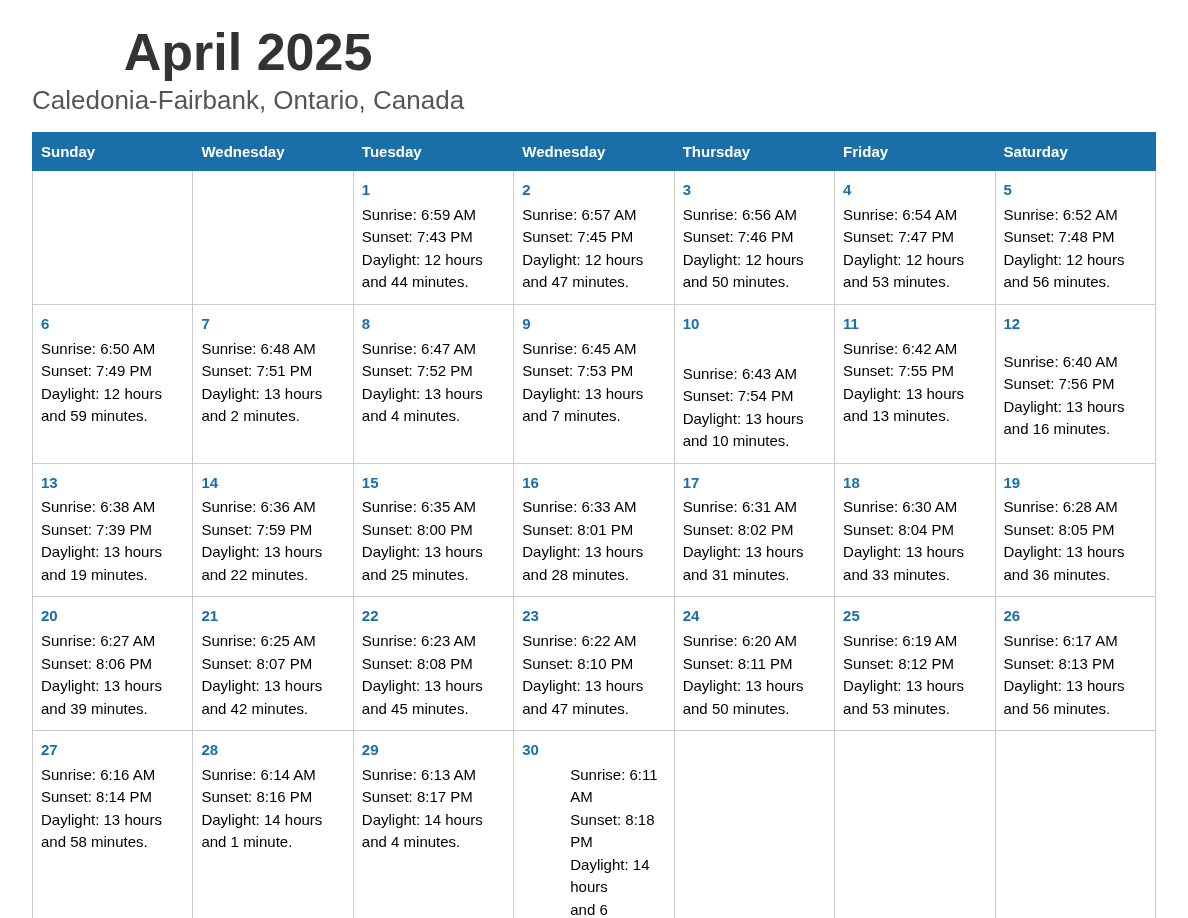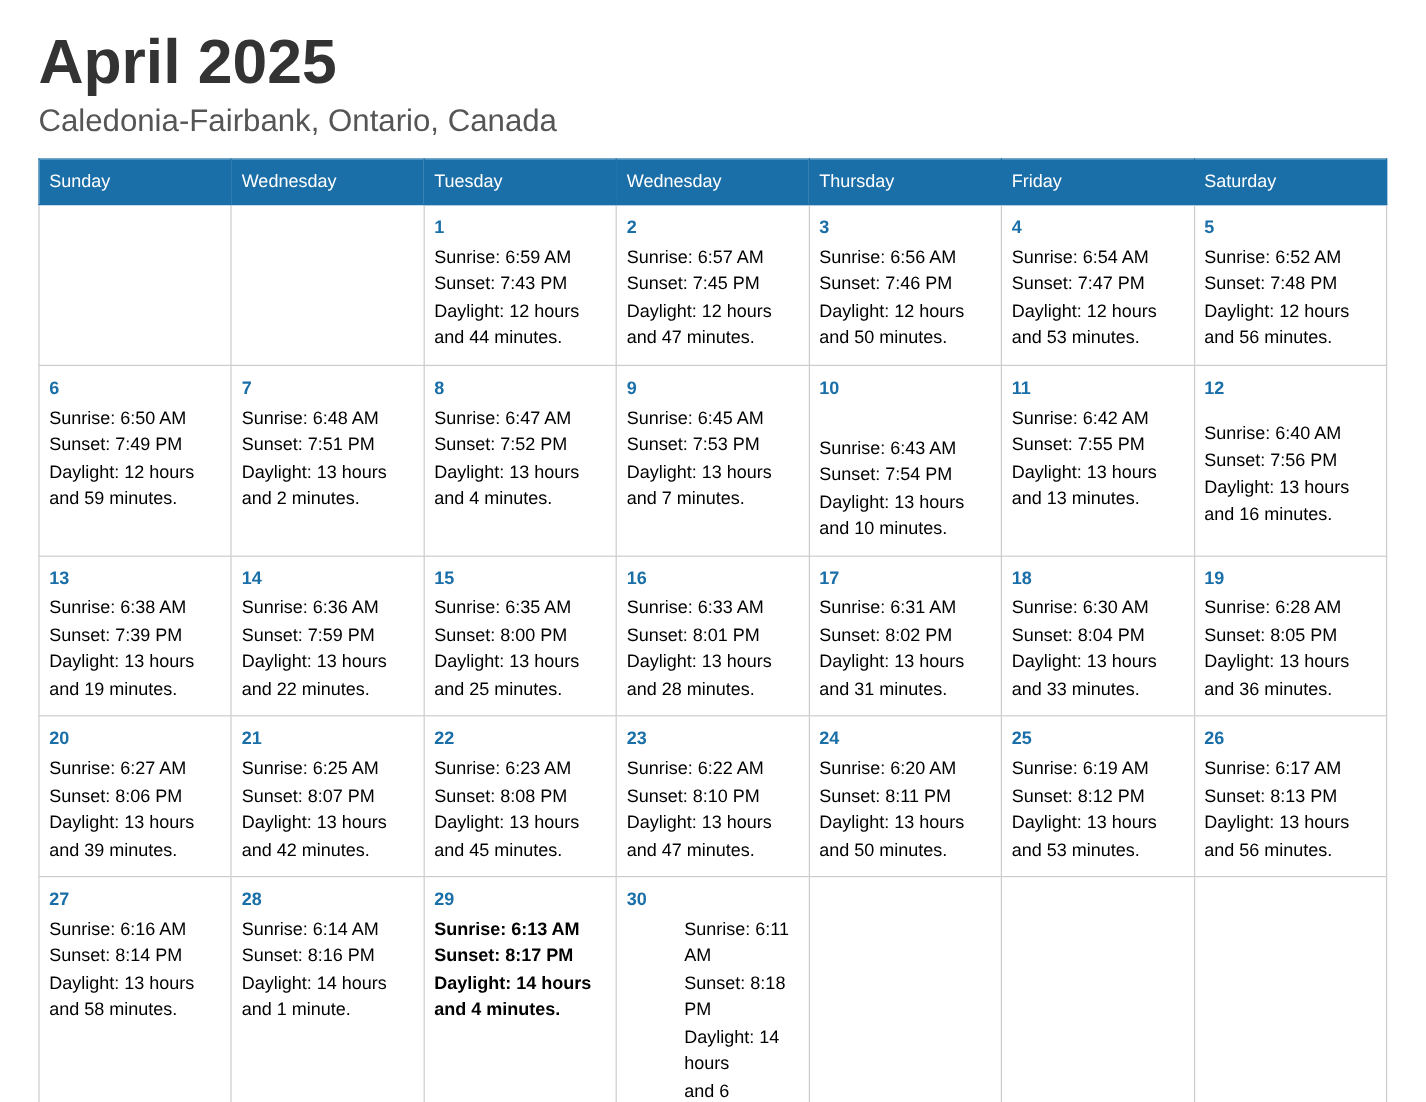--- a/index.html
+++ b/index.html
@@ -34,21 +34,21 @@
       font-weight: bold;
       color: #1a6fa8;
       letter-spacing: -0.5px;
       margin-left: 16px;
     }
     .logo-line {
       display: flex;
       align-items: center;
     }
     .title-block {
-      text-align: left;
+      text-align: center;
     }
     .calendar-title {
       font-size: 52px;
       font-weight: bold;
       color: #333;
       line-height: 1.1;
     }
     .calendar-subtitle {
       font-size: 26px;
       color: #555;
@@ -57,21 +57,21 @@
     .calendar-table {
       width: 100%;
       border-collapse: collapse;
       table-layout: fixed;
     }
     .calendar-table thead tr th {
       background-color: #1a6fa8;
       color: #fff;
       padding: 10px 8px;
       font-size: 15px;
-      font-weight: normal;
+      font-weight: bold;
       text-align: left;
       border: 1px solid #1a6fa8;
     }
     .calendar-table tbody tr td {
       border: 1px solid #ccc;
       vertical-align: top;
       padding: 8px 8px 10px 8px;
       height: 105px;
       font-size: 12.5px;
       color: #333;
@@ -318,21 +318,21 @@
         </td>
         <td>
           <span class="day-number">28</span>
           <div class="day-info" style="white-space: pre-line;">Sunrise: 6:14 AM
 Sunset: 8:16 PM
 Daylight: 14 hours
 and 1 minute.</div>
         </td>
         <td>
           <span class="day-number">29</span>
-          <div class="day-info" style="white-space: pre-line; font-weight: bold;">Sunrise: 6:13 AM
+          <div class="day-info" style="white-space: pre-line;">Sunrise: 6:13 AM
 Sunset: 8:17 PM
 Daylight: 14 hours
 and 4 minutes.</div>
         </td>
         <td>
           <span class="day-number">30</span>
           <div class="day-info" style="white-space: pre-line; margin-left: 48px;">Sunrise: 6:11 AM
 Sunset: 8:18 PM
 Daylight: 14 hours
 and 6 minutes.</div>

